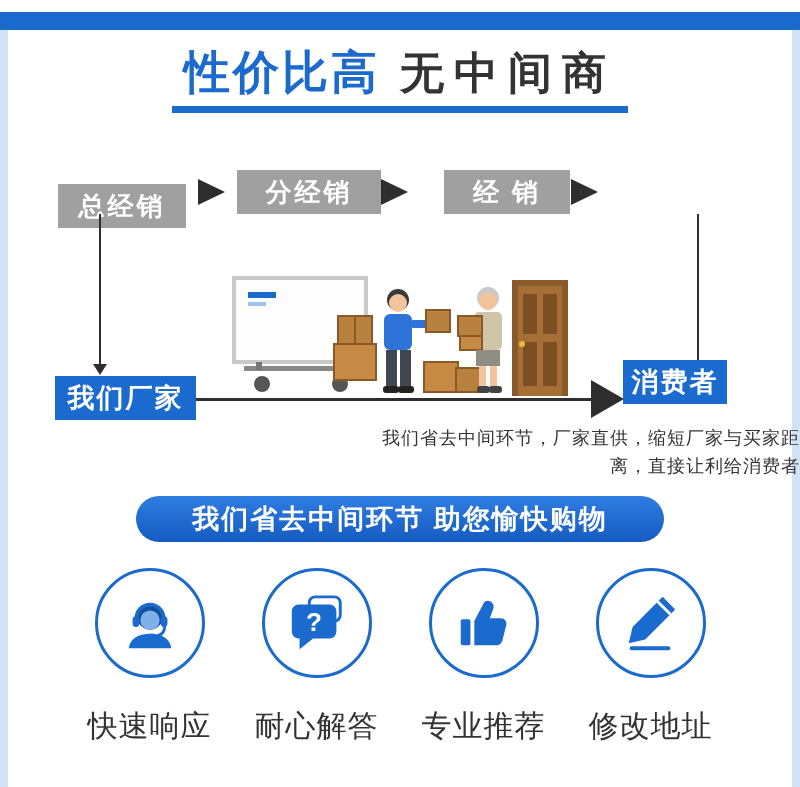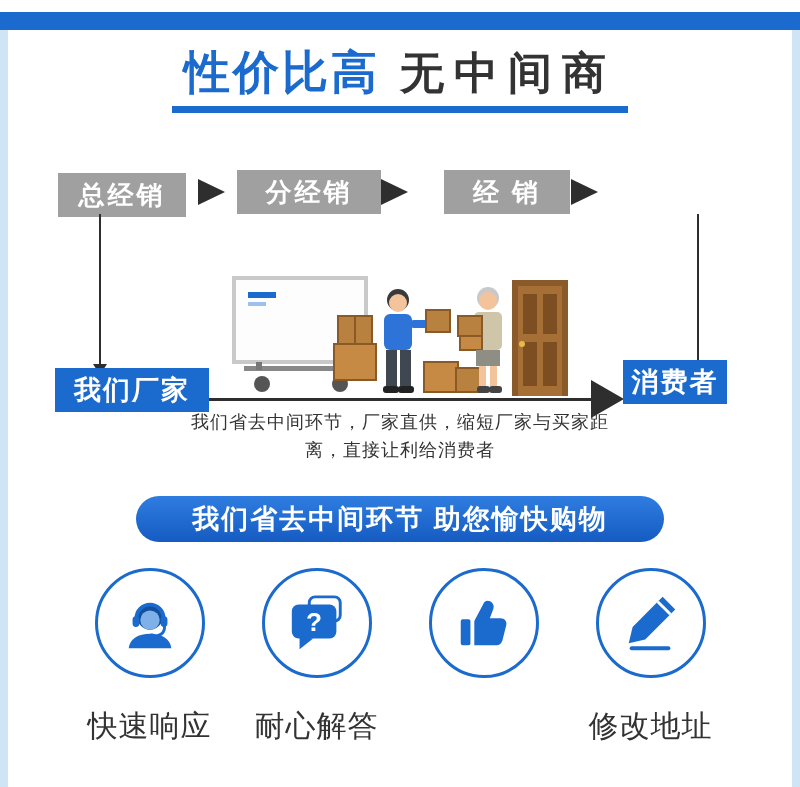--- a/index.html
+++ b/index.html
@@ -22,21 +22,21 @@
           letter-spacing:2px; display:flex; align-items:center; justify-content:center; }
 
   .tri    { position:absolute; width:0; height:0; border-top:13px solid transparent; border-bottom:13px solid transparent; border-left:27px solid #2e2e2e; }
   .vline  { position:absolute; top:202px; width:2px; height:151px; background:#2e2e2e; }
   .varrow { position:absolute; top:352px; width:0; height:0; border-left:7px solid transparent; border-right:7px solid transparent; border-top:11px solid #2e2e2e; }
   .hline  { position:absolute; left:191px; top:386px; width:404px; height:3px; background:#2e2e2e; }
   .bigtri { position:absolute; left:591px; top:368px; width:0; height:0; border-top:19px solid transparent; border-bottom:19px solid transparent; border-left:33px solid #2e2e2e; }
 
   .illustration { position:absolute; left:226px; top:250px; width:348px; height:145px; }
 
-  .caption { position:absolute; top:396px; left:0; width:100%; text-align:center; color:#333333;
+  .caption { position:absolute; top:412px; left:0; width:100%; text-align:right; color:#333333;
              font-size:18px; line-height:28px; letter-spacing:1px; }
 
   .banner { position:absolute; top:484px; left:50%; transform:translateX(-50%); width:528px; height:46px;
             border-radius:23px; background:linear-gradient(180deg,#2f7de0,#155bc2); color:#ffffff;
             font-size:27px; font-weight:bold; letter-spacing:2px; display:flex; align-items:center; justify-content:center; }
 
   .services { position:absolute; top:556px; left:50%; transform:translateX(-50%); width:668px; display:flex; }
   .svc { flex:1; display:flex; flex-direction:column; align-items:center; }
   .circle { width:110px; height:110px; border-radius:50%; border:3px solid #1b6ace; background:#ffffff;
             display:flex; align-items:center; justify-content:center; }
@@ -50,36 +50,36 @@
   <div class="top-bar"></div>
   <div class="edge-left"></div>
   <div class="edge-right"></div>
   <div class="edge-bottom"></div>
 
   <div class="header">
     <span class="title-hl">性价比高</span><span class="title-rest">无中间商</span>
   </div>
   <div class="title-underline"></div>
 
-  <div class="gbox" style="left:58px;top:161px;width:128px">总经销</div>
+  <div class="gbox" style="left:58px;top:172px;width:128px">总经销</div>
   <div class="tri" style="left:198px;top:167px"></div>
   <div class="gbox" style="left:237px;top:158px;width:144px">分经销</div>
   <div class="tri" style="left:381px;top:167px"></div>
   <div class="gbox" style="left:444px;top:158px;width:126px">经 销</div>
   <div class="tri" style="left:571px;top:167px"></div>
 
   <div class="vline" style="left:99px"></div>
   <div class="varrow" style="left:93px"></div>
   <div class="vline" style="left:697px"></div>
   <div class="varrow" style="left:691px"></div>
 
   <div class="hline"></div>
   <div class="bigtri"></div>
 
-  <div class="bbox" style="left:55px;top:356px;width:154px">我们厂家</div>
+  <div class="bbox" style="left:55px;top:364px;width:141px">我们厂家</div>
   <div class="bbox" style="left:623px;top:348px;width:104px">消费者</div>
 
   <div class="illustration">
     <svg width="348" height="145" viewBox="0 0 348 145">
 
       <rect x="8" y="16" width="132" height="84" fill="#fdfdfd" stroke="#c9c9c9" stroke-width="4"></rect>
       <rect x="22" y="30" width="28" height="6" fill="#1b6ace"></rect>
       <rect x="22" y="40" width="18" height="4" fill="#9dc1ea"></rect>
       <rect x="18" y="104" width="112" height="5" fill="#888888"></rect>
       <rect x="30" y="100" width="6" height="8" fill="#777777"></rect>
@@ -162,20 +162,21 @@
       <div class="svc-label">耐心解答</div>
     </div>
 
     <div class="svc">
       <div class="circle">
         <svg width="62" height="62" viewBox="0 0 64 64">
           <rect x="8" y="28" width="10" height="27" rx="2" fill="#1b6ace"></rect>
           <path d="M22 55 L22 30 L31 13 C32 10 34 9 36 9 C39 9 42 12 42 15 C42 16 41.7 17 41.4 18 L38 27 L49 27 C53 27 56 30 55 34 L51 50 C50 53 48 55 45 55 Z" fill="#1b6ace"></path>
         </svg>
       </div>
+      <div class="svc-label">专业推荐</div>
     </div>
 
     <div class="svc">
       <div class="circle">
         <svg width="62" height="62" viewBox="0 0 64 64">
           <path d="M44 5 L57 18 L26 49 L9 53 L13 36 Z" fill="#1b6ace"></path>
           <line x1="39" y1="10" x2="52" y2="23" stroke="#ffffff" stroke-width="3"></line>
           <rect x="10" y="56" width="42" height="4" rx="2" fill="#1b6ace"></rect>
         </svg>
       </div>

